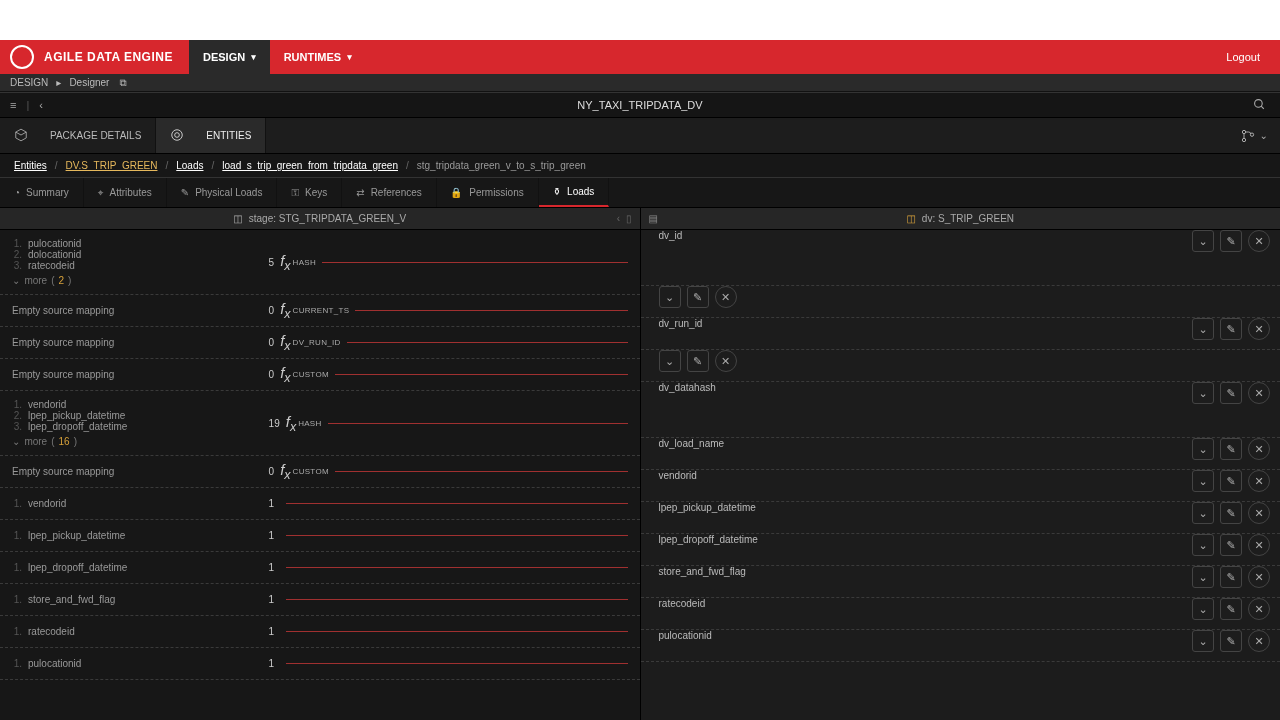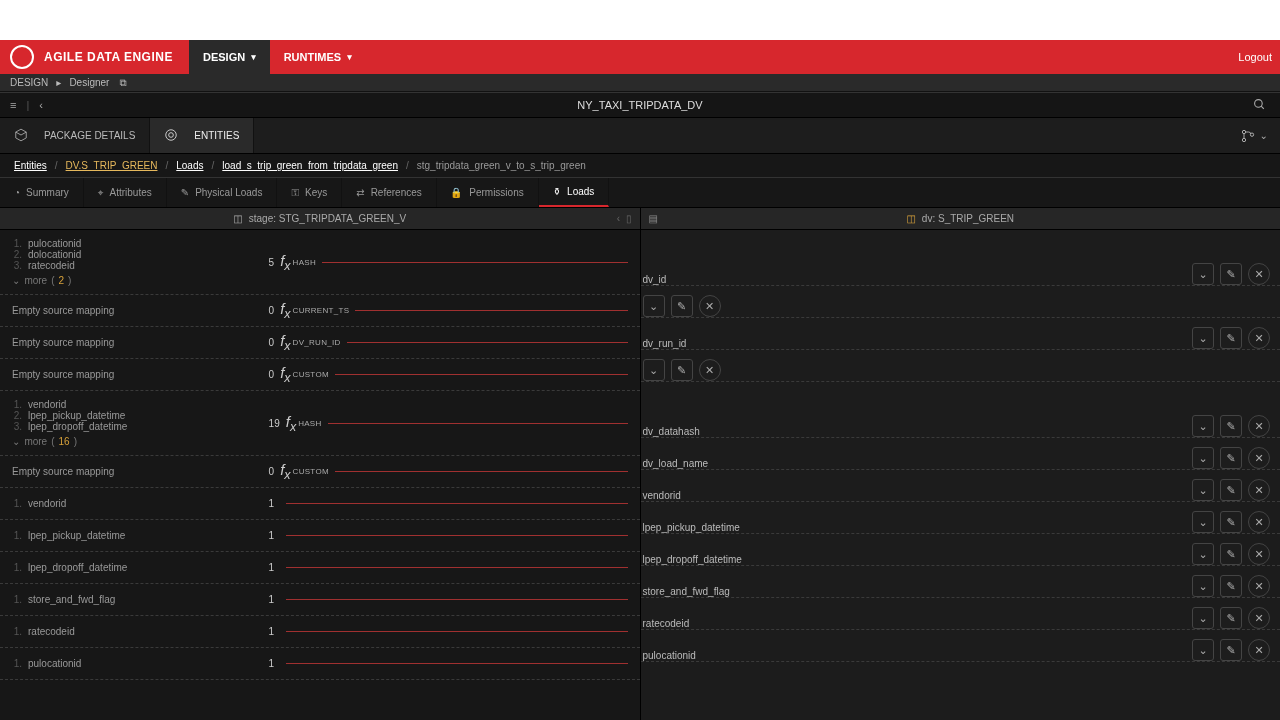--- a/index.html
+++ b/index.html
@@ -34,21 +34,21 @@
   }
   .brand { font-size: 12px; font-weight: 600; letter-spacing: 0.5px; }
   .topnav { display: flex; margin-left: 16px; height: 100%; }
   .topnav-item {
     display: flex; align-items: center;
     padding: 0 14px; font-size: 11px; font-weight: 600;
     color: #fff; cursor: pointer;
   }
   .topnav-item.active { background: #2a2a2a; }
   .caret { margin-left: 6px; font-size: 9px; }
-  .logout { margin-left: auto; margin-right: 8px; font-size: 11px; cursor: pointer; }
+  .logout { margin-left: auto; margin-right: 20px; font-size: 11px; cursor: pointer; }
 
   .crumbbar {
     background: #2a2a2a; height: 18px;
     display: flex; align-items: center;
     font-size: 10px; color: #bbb; padding-left: 6px;
     border-bottom: 1px solid #111;
   }
   .crumbbar span { margin: 0 4px; }
 
   .titlebar {
@@ -61,21 +61,21 @@
   .titlebar .left-icons { display: flex; align-items: center; gap: 10px; padding-left: 10px; color: #aaa; }
   .titlebar .title { position: absolute; left: 50%; transform: translateX(-50%); font-size: 11px; color: #ddd; }
   .titlebar .search { margin-left: auto; margin-right: 14px; color: #aaa; }
 
   .tabbar {
     background: #1d1d1d; height: 36px;
     display: flex; align-items: stretch;
     border-bottom: 1px solid #000;
   }
   .side-tab {
-    display: flex; align-items: center; gap: 16px;
+    display: flex; align-items: center; gap: 22px;
     padding: 0 14px; font-size: 10px; color: #bbb;
     border-right: 1px solid #111; cursor: pointer;
   }
   .side-tab.active { background: #2a2a2a; color: #eee; }
   .tabbar .git { margin-left: auto; margin-right: 12px; color: #aaa; display:flex;align-items:center; }
 
   .breadcrumbs2 {
     background: #171717; height: 24px;
     display: flex; align-items: center; gap: 8px;
     padding-left: 14px; font-size: 10px; color: #ccc;
@@ -137,23 +137,23 @@
     padding-right: 12px;
   }
   .count { font-size: 10px; color:#ccc; margin-right: 6px; }
   .fx { font-size: 15px; color:#ccc; font-style: italic; }
   .fxlabel { font-size: 8px; color:#aaa; margin-left:2px; letter-spacing:0.3px; }
   .redline {
     flex:1; height:1px; background:#a03030; margin-left:6px;
   }
 
   .tgt-row {
-    display:flex; align-items:flex-end; min-height:32px;
+    display:flex; align-items:flex-start; min-height:32px;
     border-bottom: 1px dashed #3a3a3a;
-    padding: 0 10px 0 2px;
+    padding: 0 10px 0 18px;
     font-size: 10px; color:#bbb;
   }
   .tgt-row.tall { min-height: 56px; }
   .tgt-label { flex:1; }
   .row-actions { display:flex; gap:6px; }
   .ic-btn {
     width:22px; height:22px; border:1px solid #444; border-radius:3px;
     display:flex; align-items:center; justify-content:center;
     color:#aaa; font-size:11px; cursor:pointer; background:#1d1d1d;
   }

